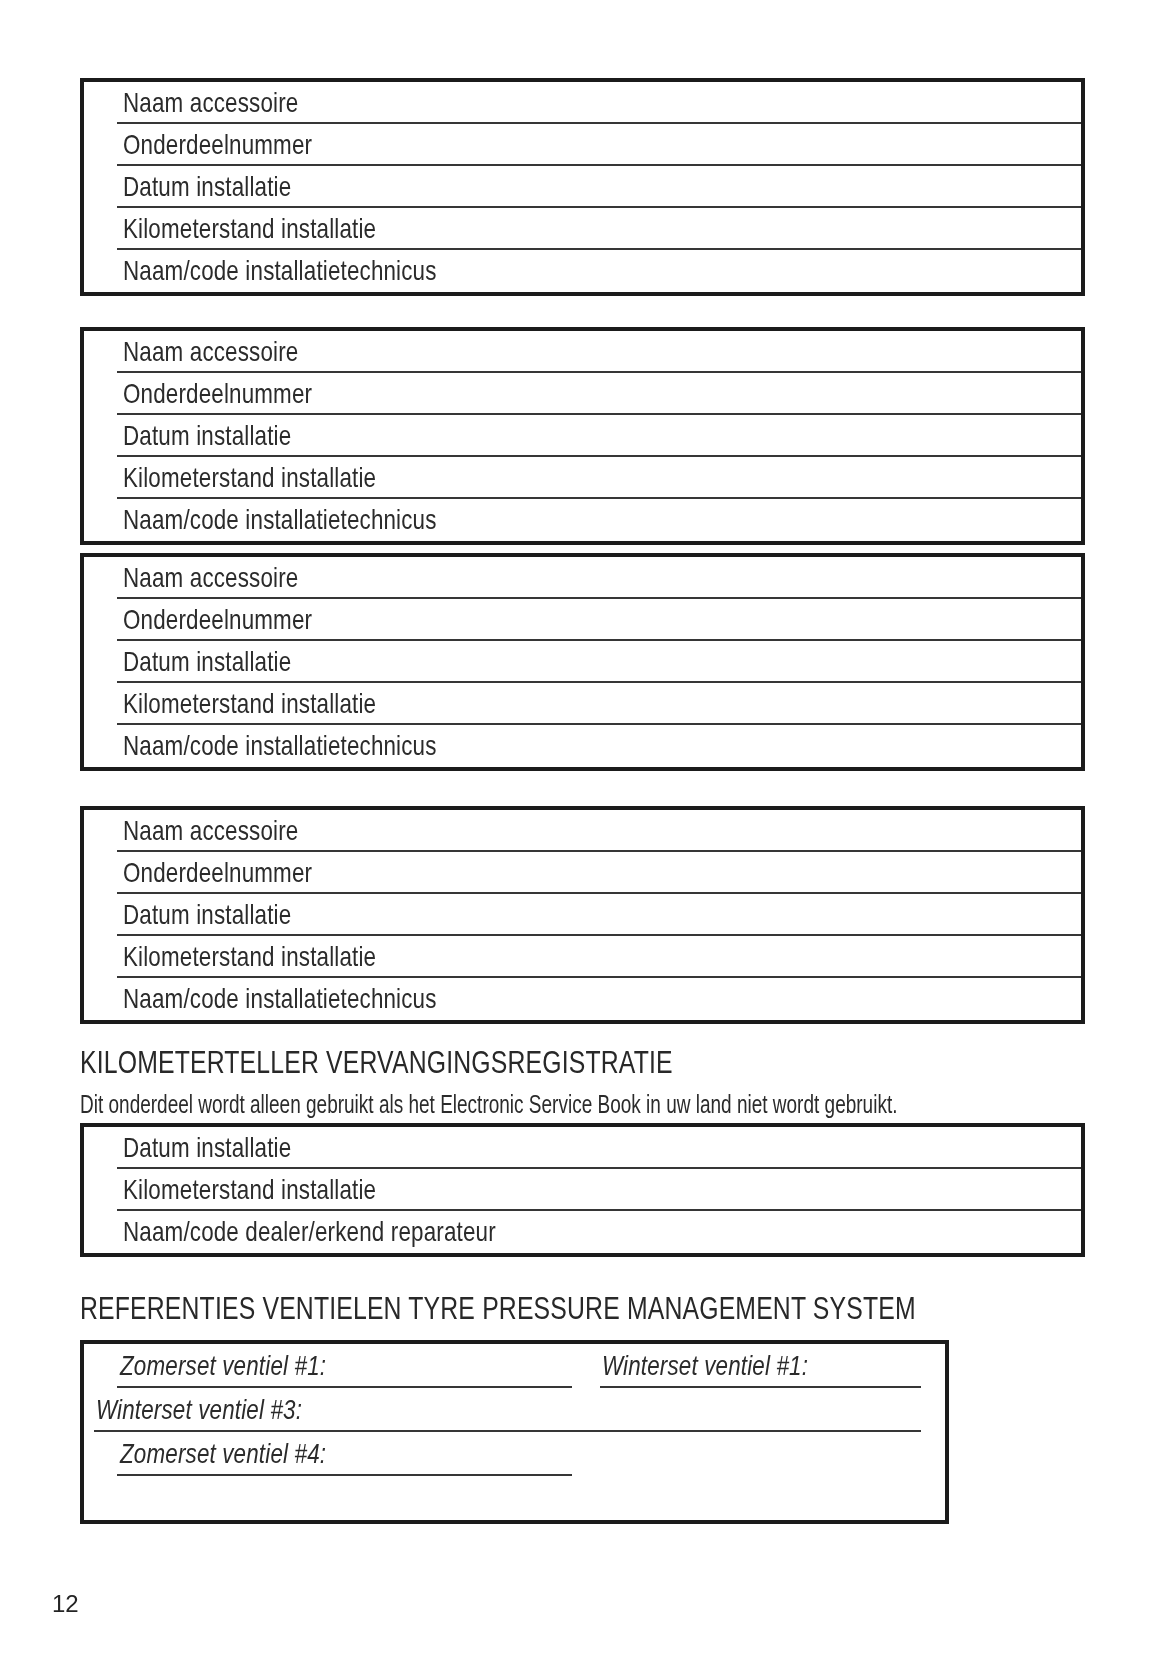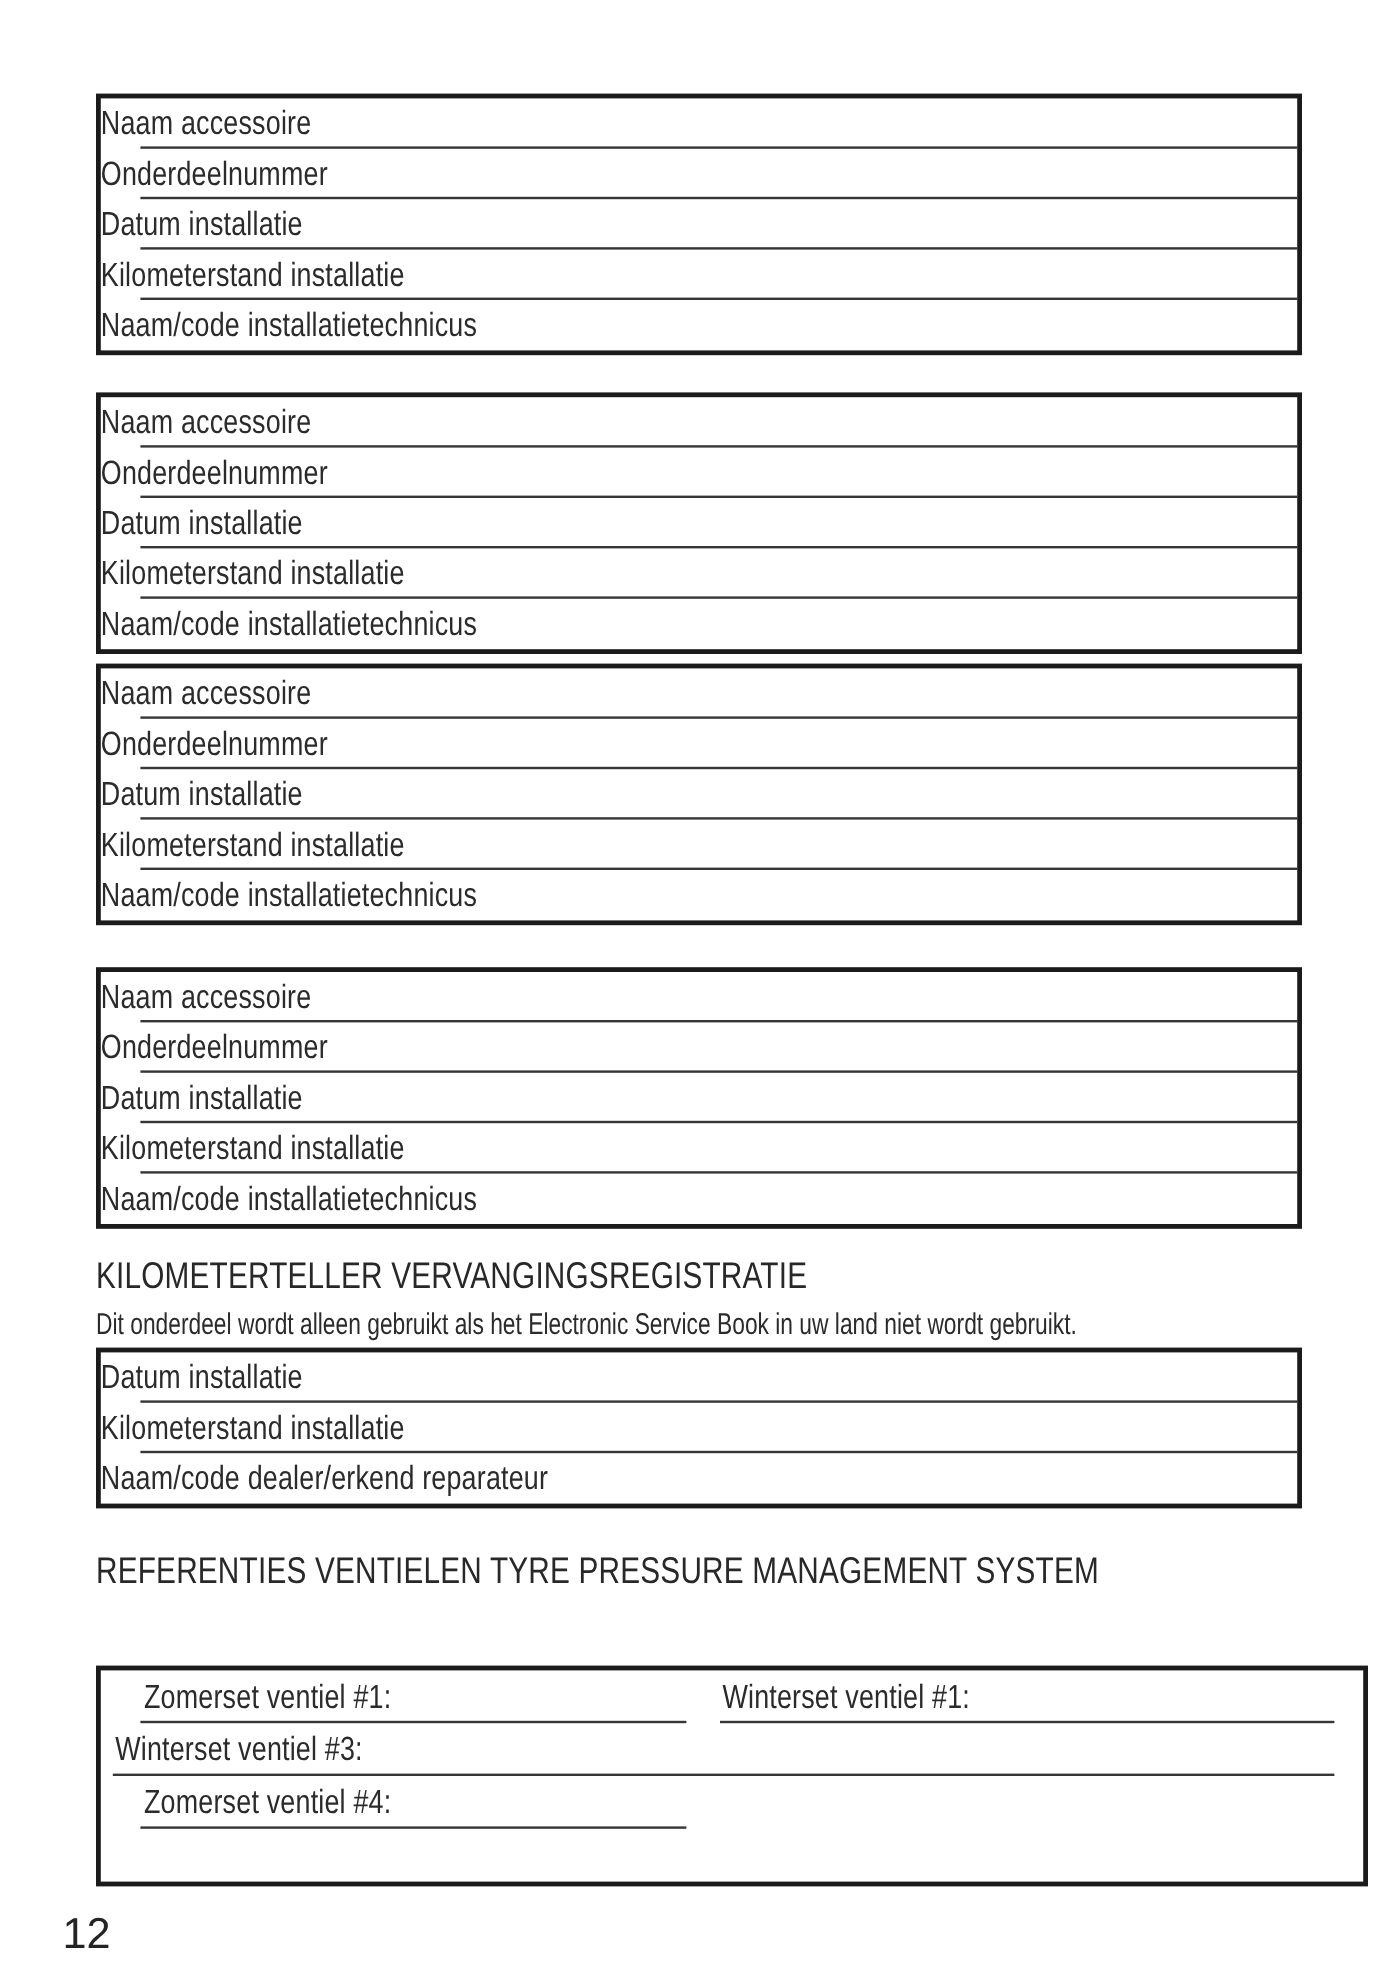--- a/index.html
+++ b/index.html
@@ -23,20 +23,21 @@
     width: 1005px;
     border: 4px solid #1b1b1b;
     box-sizing: border-box;
     background: #ffffff;
   }
   .frow {
     position: relative;
     height: 42px;
     display: flex;
     align-items: center;
+    padding-left: 39px;
     box-sizing: border-box;
   }
   .frow:not(:last-child)::after {
     content: "";
     position: absolute;
     left: 33px;
     right: 0;
     bottom: 0;
     height: 2px;
     background: #363636;
@@ -73,25 +74,26 @@
     line-height: 29px;
     white-space: nowrap;
     color: #2b2b2b;
     transform: scaleX(0.76);
     transform-origin: 0 50%;
   }
   
   .tbox {
     position: absolute;
     left: 80px;
-    top: 1388px;
-    width: 1060px;
+    top: 1340px;
+    width: 869px;
     border: 4px solid #1b1b1b;
     box-sizing: border-box;
     background: #ffffff;
+    font-style: italic;
   }
   .trow { display: flex; height: 44px; }
   .tcell {
     position: relative;
     display: flex;
     align-items: center;
     box-sizing: border-box;
   }
   .tcell.l { width: 506px; padding-left: 36px; }
   .tcell.r { flex: 1; padding-left: 12px; align-items: center; }
@@ -102,21 +104,21 @@
     height: 2px;
     background: #363636;
   }
   .tcell.l.u::after { left: 33px; right: 18px; }
   .tcell.r.u::after { left: 10px; right: 24px; }
   
   .page-num {
     position: absolute;
     left: 52px;
     top: 1590px;
-    font-size: 36px;
+    font-size: 24px;
     color: #242424;
   }
 </style>
 </head>
 <body>
 
 <div class="page">
 
   <section class="fbox" style="top:78px">
     <div class="frow">

